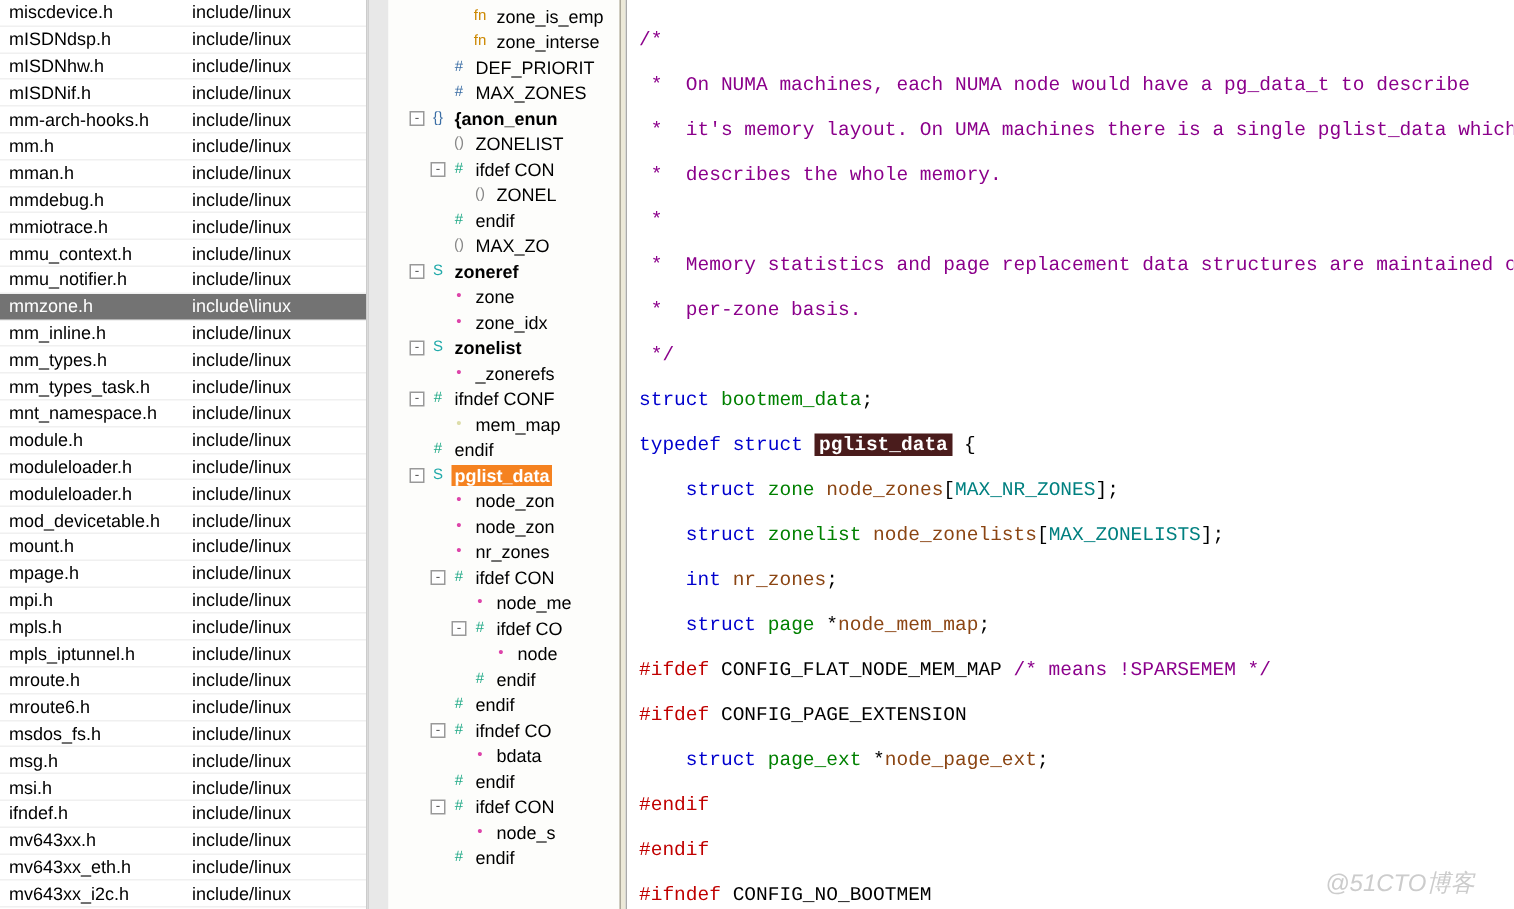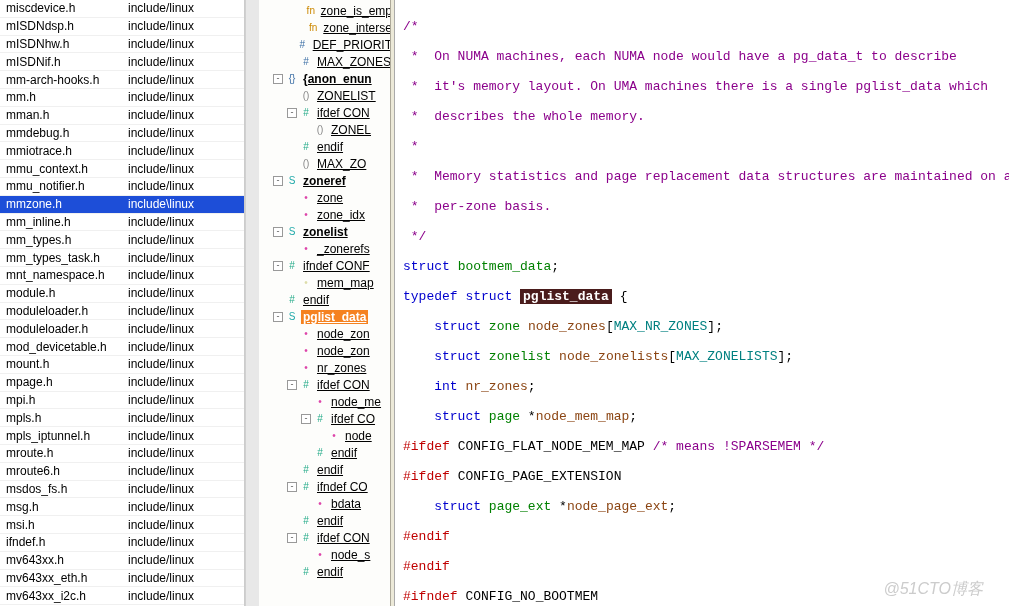--- a/index.html
+++ b/index.html
@@ -1,29 +1,29 @@
 <!DOCTYPE html>
 <html><head>
 <meta charset="utf-8">
 <style>
   * { margin: 0; padding: 0; box-sizing: border-box; }
   body { font-family: Arial, sans-serif; font-size: 12px; color: #000; display: flex; height: 606px; width: 1009px; overflow: hidden; background: #fff; }
   .file-panel { width: 245px; border-right: 1px solid #ccc; overflow-y: hidden; background: #fff; }
   .file-row { display: flex; padding: 2px 6px; border-bottom: 1px solid #f0f0f0; font-size: 12px; height: 17.8px; align-items: center; }
-  .file-row.selected { background: #1d4ed8; color: #fff; }
+  .file-row.selected { background: #737373; color: #fff; }
   .file-name { flex: 1; }
   .file-path { width: 110px; }
   .vscroll { width: 14px; background: #e8e8e8; border-left: 1px solid #d0d0d0; }
-  .tree-panel { width: 136px; background: #fdfdfb; border-right: 1px solid #aaa; overflow: hidden; padding-top: 2px; position:relative;text-align:center; }
+  .tree-panel { width: 159px; background: #fdfdfb; border-right: 1px solid #aaa; overflow: hidden; padding-top: 2px; position:relative;text-align:center; }
   .tree-row { display: flex; align-items: center; height: 17px; white-space: nowrap; font-size: 12px; padding-left: 2px; }
   .gutter { width: 12px; display:inline-flex; justify-content:center; align-items:center; color:#888; }
   .ind { display:inline-block; width: 14px; }
   .ticon { width: 14px; height: 14px; display:inline-flex; align-items:center; justify-content:center; margin-right:2px; font-size:10px; }
   .exp { width: 10px; height:10px; border:1px solid #999; background:#fff; display:inline-flex; align-items:center; justify-content:center; font-size:9px; line-height:9px; color:#555; margin-right:2px;}
-  .tlabel { padding: 0 2px; text-decoration: underline; }
+  .tlabel { padding: 0 2px; }
   .tlabel.sel { background: #f58220; color:#fff; font-weight:bold; }
   .tlabel.bold { font-weight:bold; }
   .code-panel { flex: 1; font-family: Consolas, 'Courier New', monospace; font-size: 13px; padding: 4px 8px; white-space: pre; overflow: hidden; position:relative;}
   .cm { color: #8b008b; }
   .kw-blue { color: #0000cd; }
   .kw-green { color: #008000; }
   .brown { color: #8b4513; }
   .num-teal { color: #008080; }
   .red { color: #c00000; }
   .hl { background:#4a1c1c; color:#fff; font-weight:bold; padding:0 3px;}

